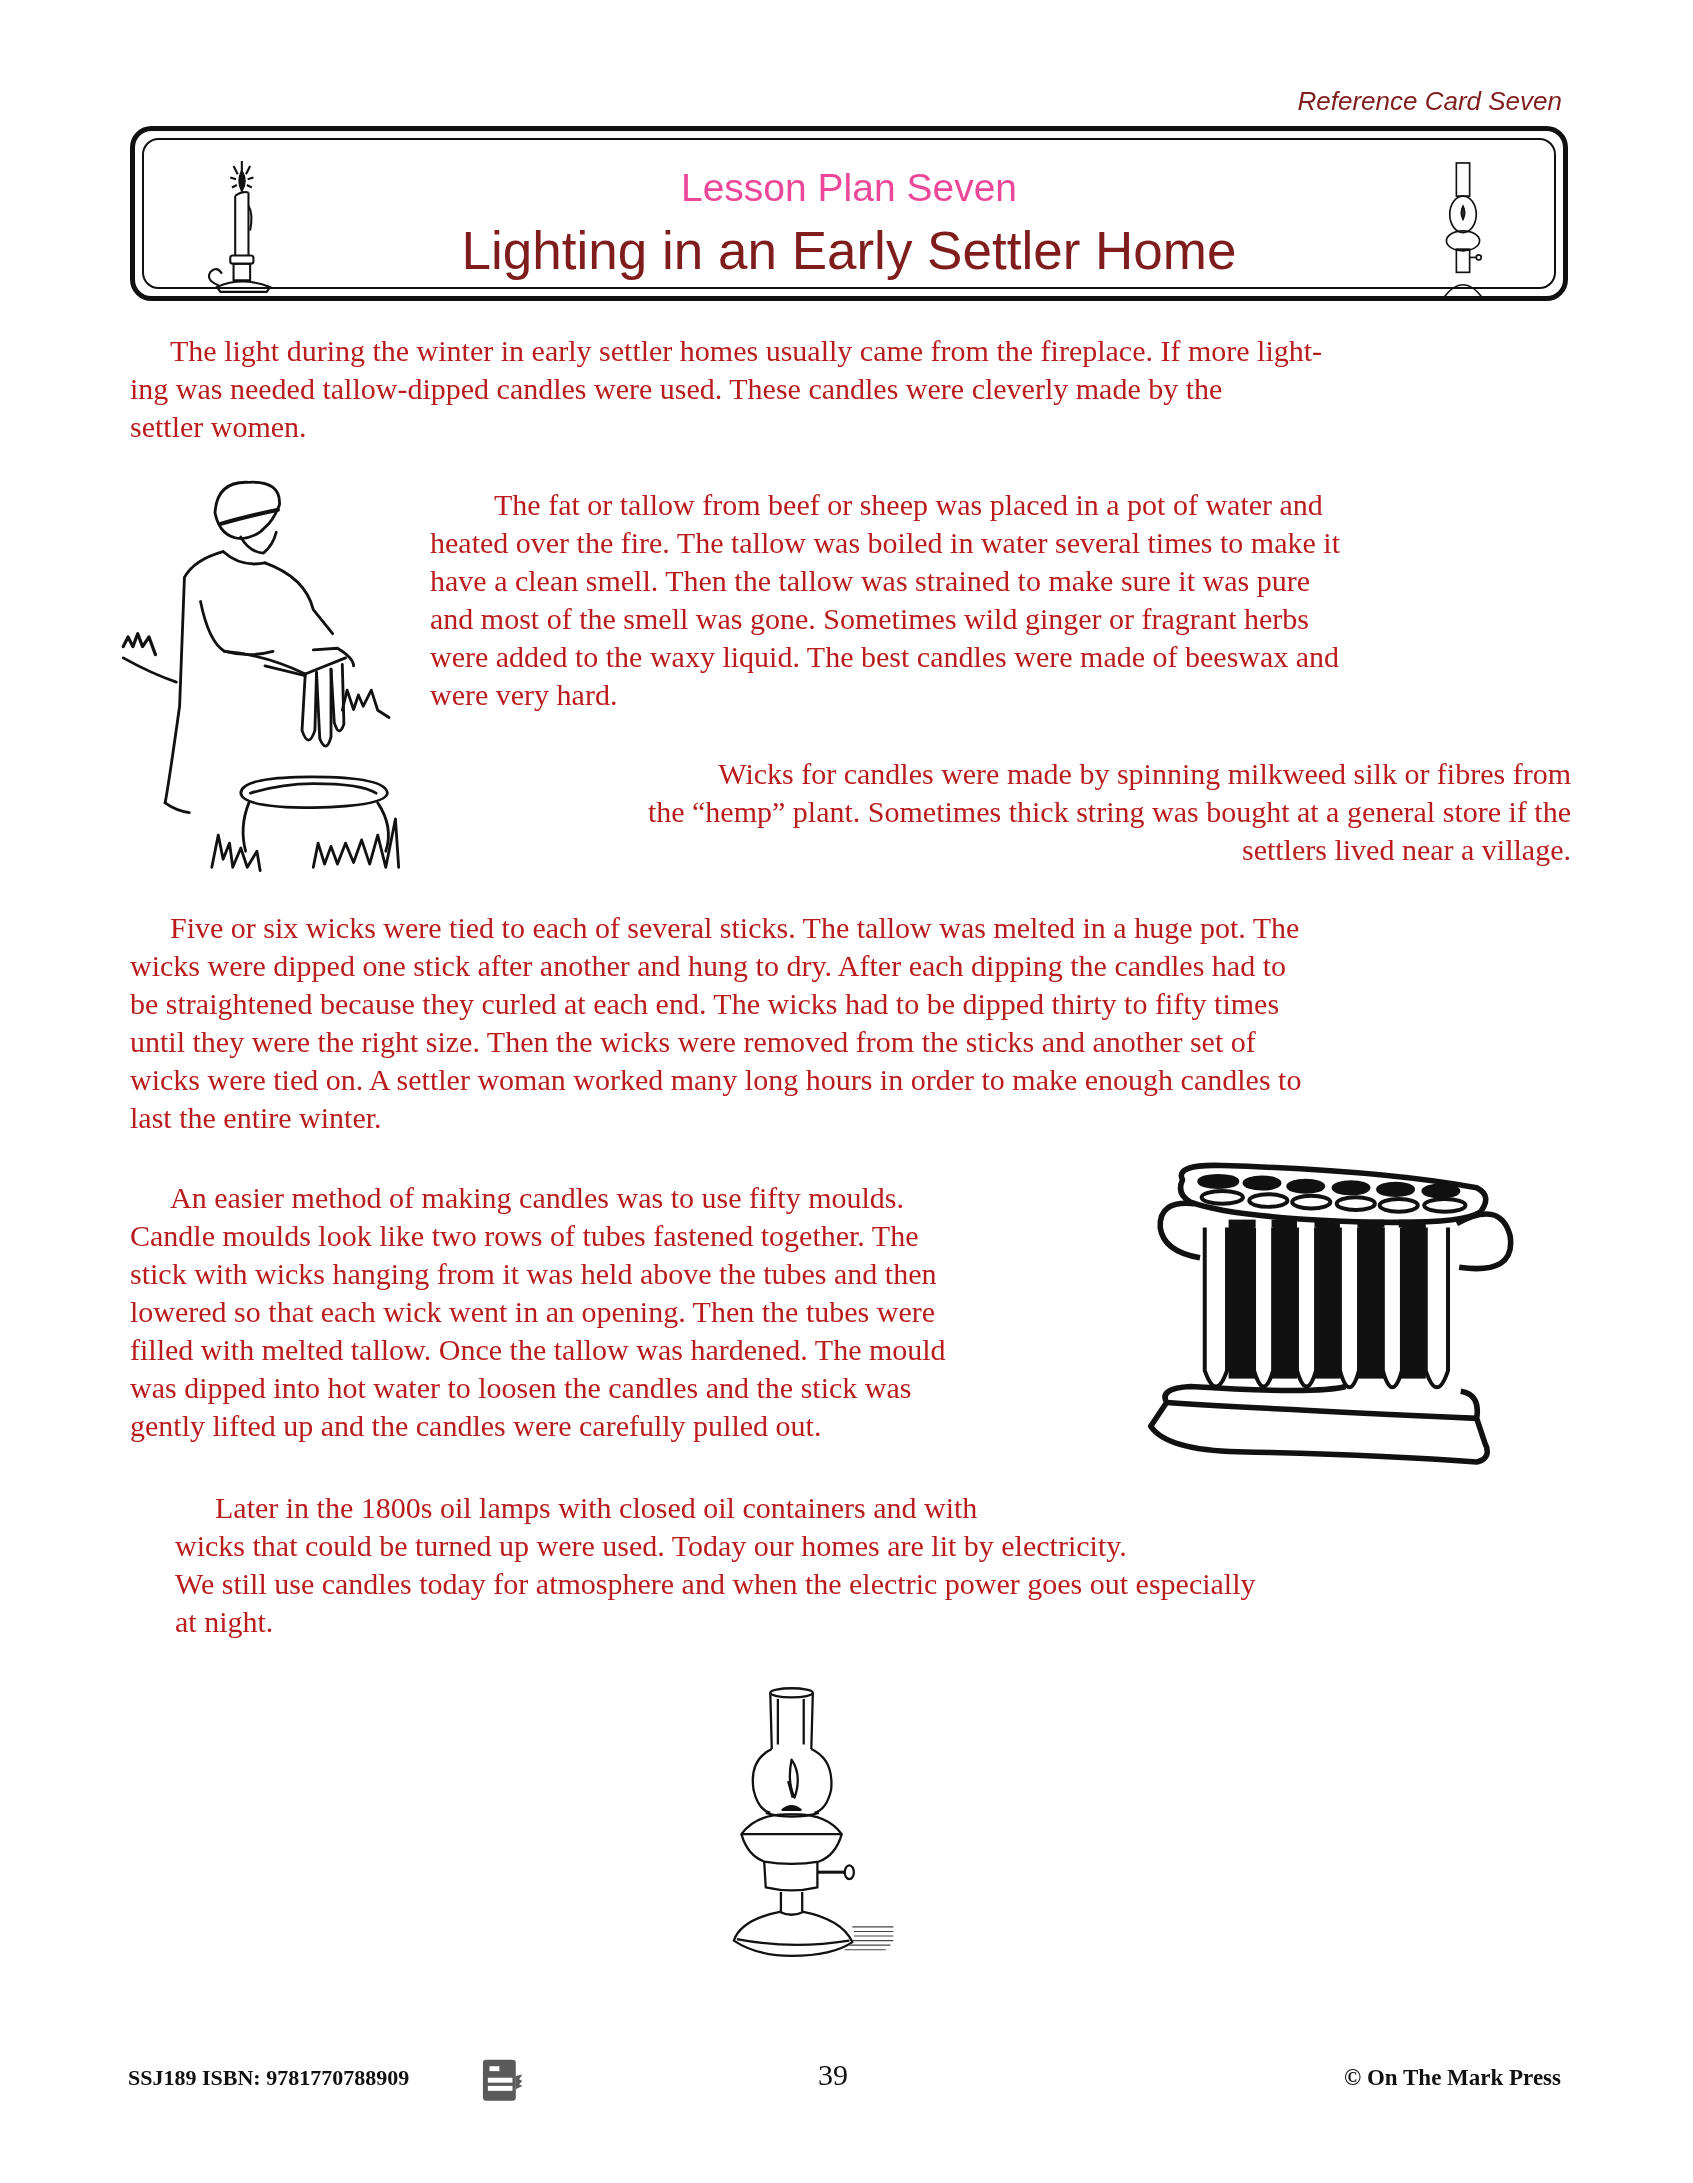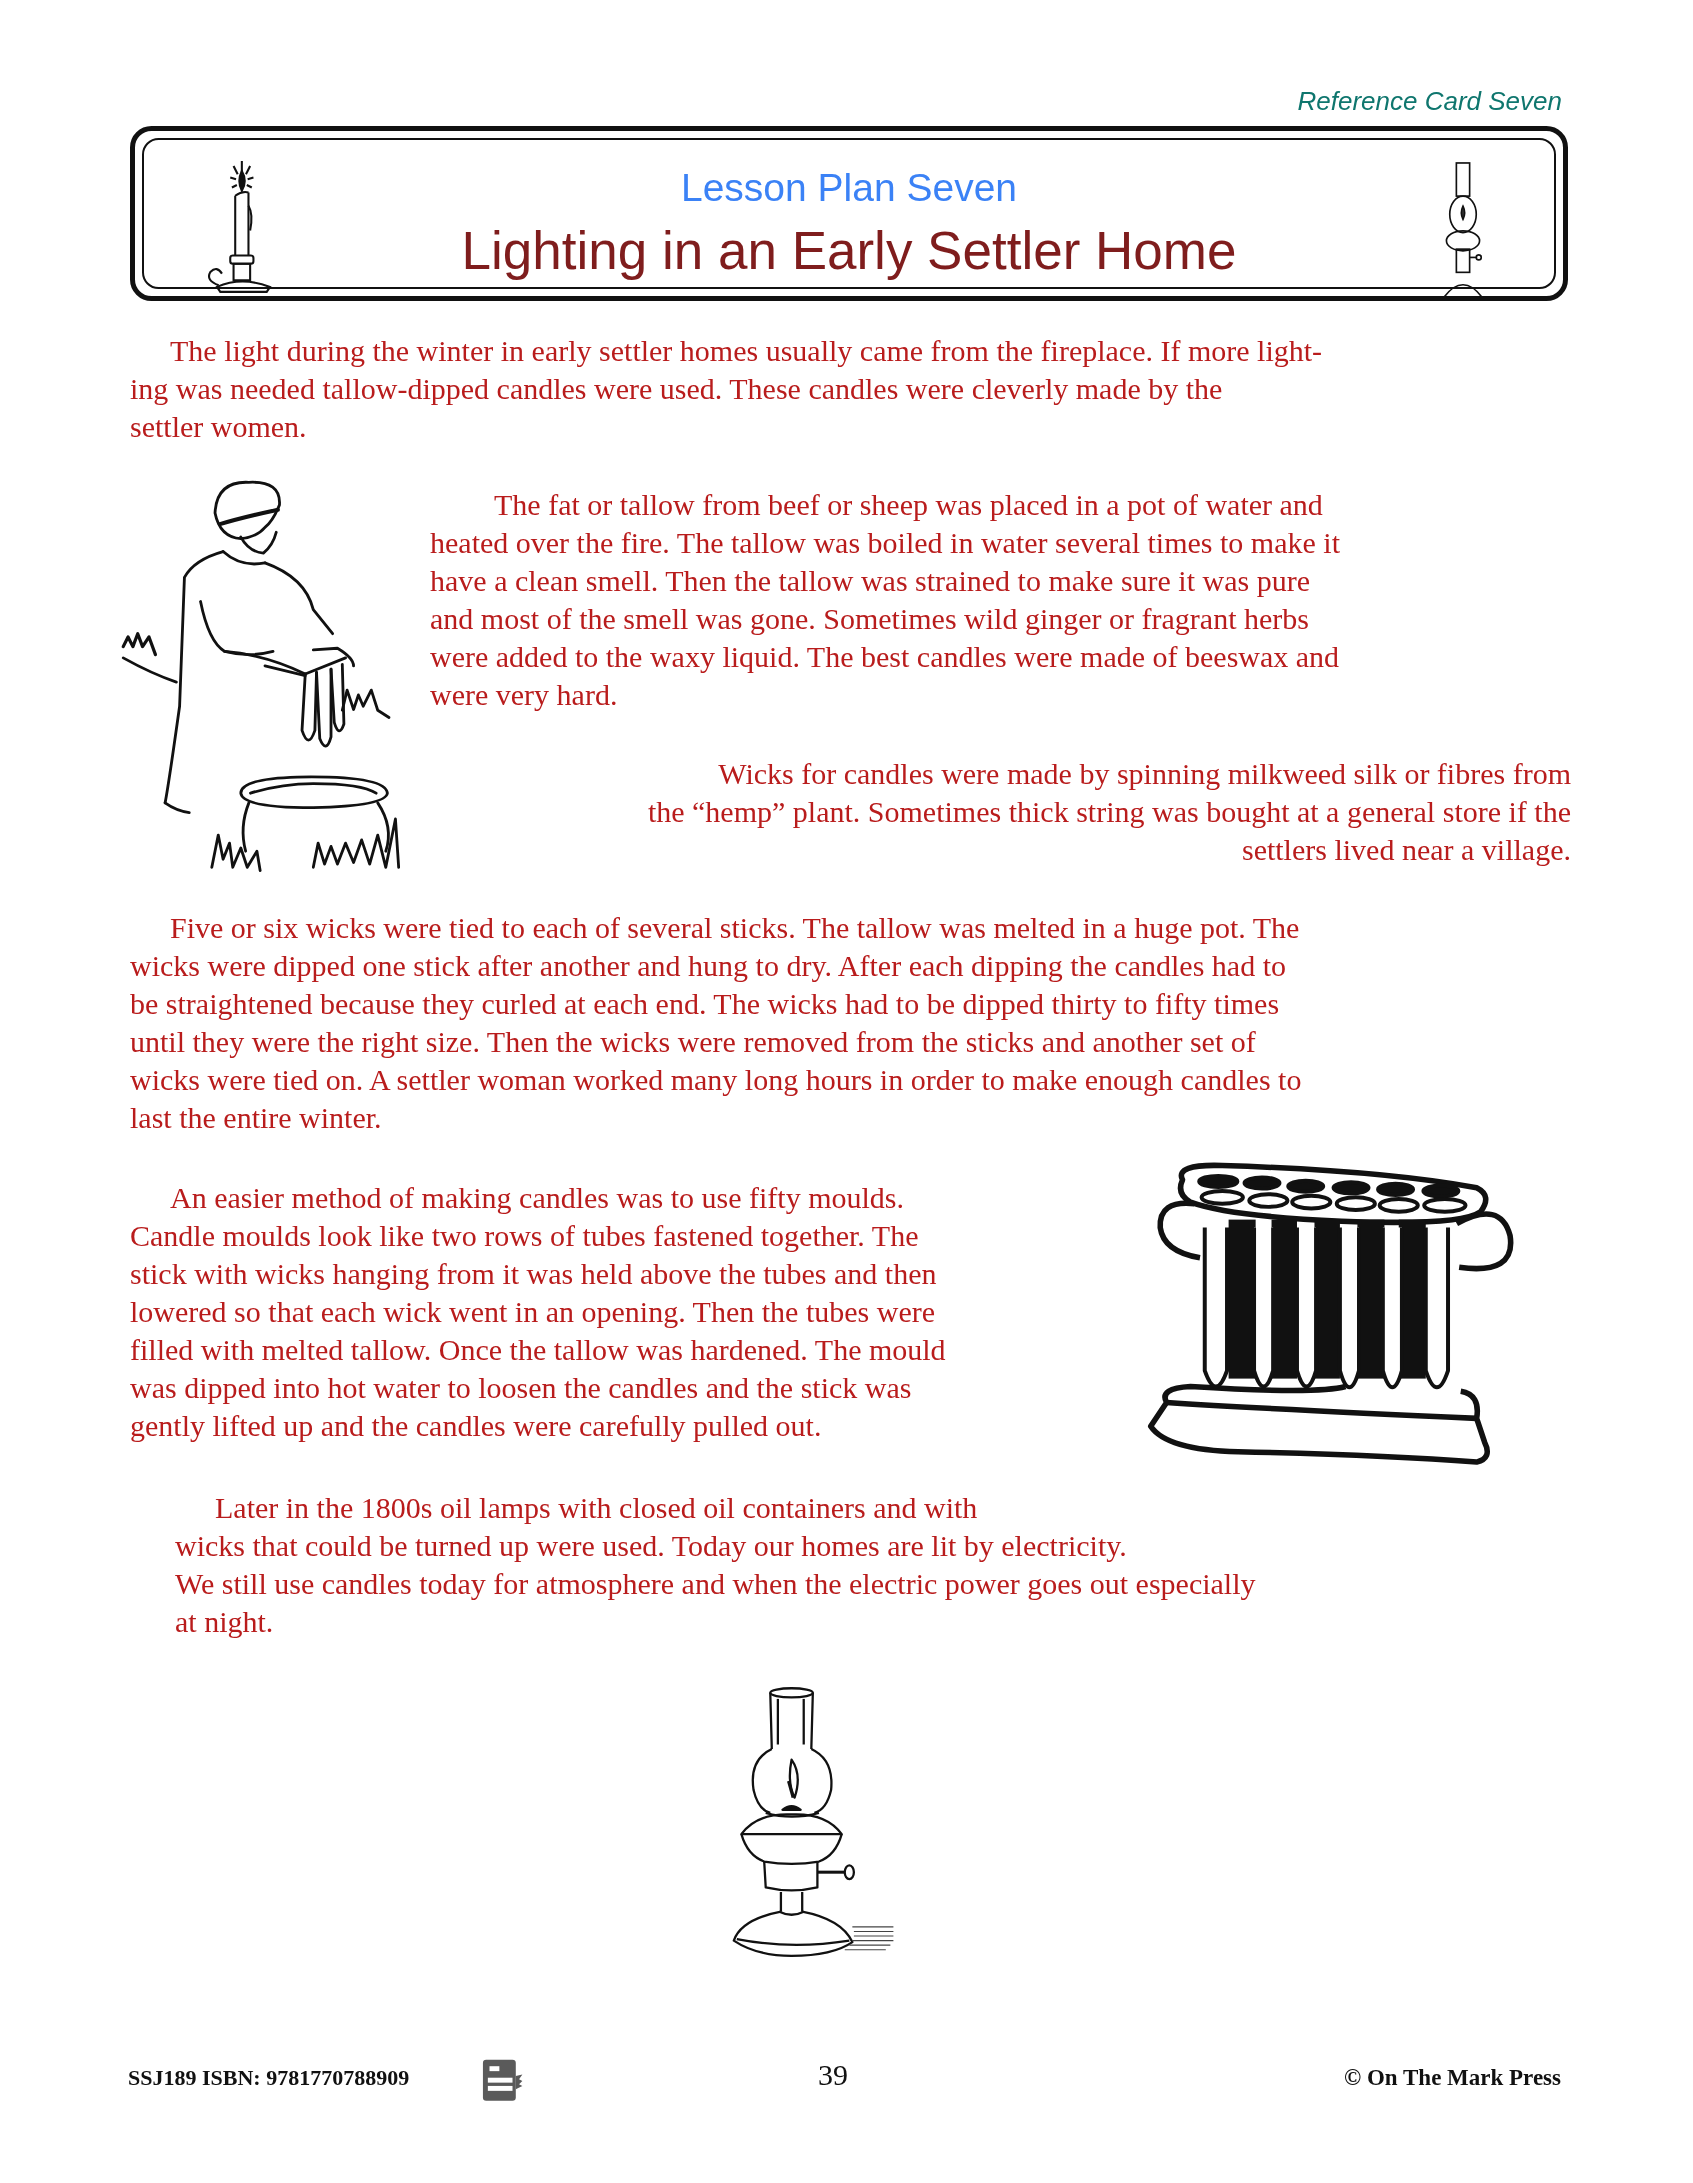--- a/index.html
+++ b/index.html
@@ -1,20 +1,20 @@
 <!DOCTYPE html>
 <html style="font-size:13.2px"><head>
 <meta charset="utf-8">
 <style>
   html, body { margin:0; padding:0; background:#ffffff; }
   body { width:1693px; height:2183px; position:relative; overflow:hidden; font-family:"Liberation Sans", sans-serif; color:#111; }
-  .ref-card { position:absolute; right:131px; top:86px; font-size:26px; font-style:italic; color:#0f766e; }
+  .ref-card { position:absolute; right:131px; top:86px; font-size:26px; font-style:italic; color:#7f1d1d; }
   .banner { position:absolute; left:130px; top:126px; width:1438px; height:175px; box-sizing:border-box; border:5px solid #111; border-radius:21.5px; }
   .banner-inner { position:absolute; left:6.6px; top:6.6px; right:6.6px; bottom:6.6px; border:2.5px solid #111; border-radius:16.5px; }
-  .banner-sub { position:absolute; left:0; right:0; top:26.5px; text-align:center; font-size:39px; color:#3b82f6; }
+  .banner-sub { position:absolute; left:0; right:0; top:26.5px; text-align:center; font-size:39px; color:#ec4899; }
   .banner-title { position:absolute; left:0; right:0; top:80px; text-align:center; font-size:53px; color:#7f1d1d; }
   .icon-candle { position:absolute; left:58px; top:16.5px; width:83px; height:145px; }
   .icon-lamp { position:absolute; right:62px; top:18px; width:58px; height:145px; }
   .p { position:absolute; font-size:30px; line-height:38px; color:#b91c1c; margin:0;font-family:Liberation Serif, serif; }
   .p .ind { display:inline-block; width:40px; }
   .p .ind2 { display:inline-block; width:64px; }
   .illus { position:absolute; }
   .footer { position:absolute; top:2058px; left:0; width:1693px; font-family:"Liberation Serif", serif; }
   .f-left { position:absolute; left:128px; top:6.6px; font-size:22px; font-weight:bold; }
   .f-icon { position:absolute; left:476px; top:0px; width:50px; height:46px; }

